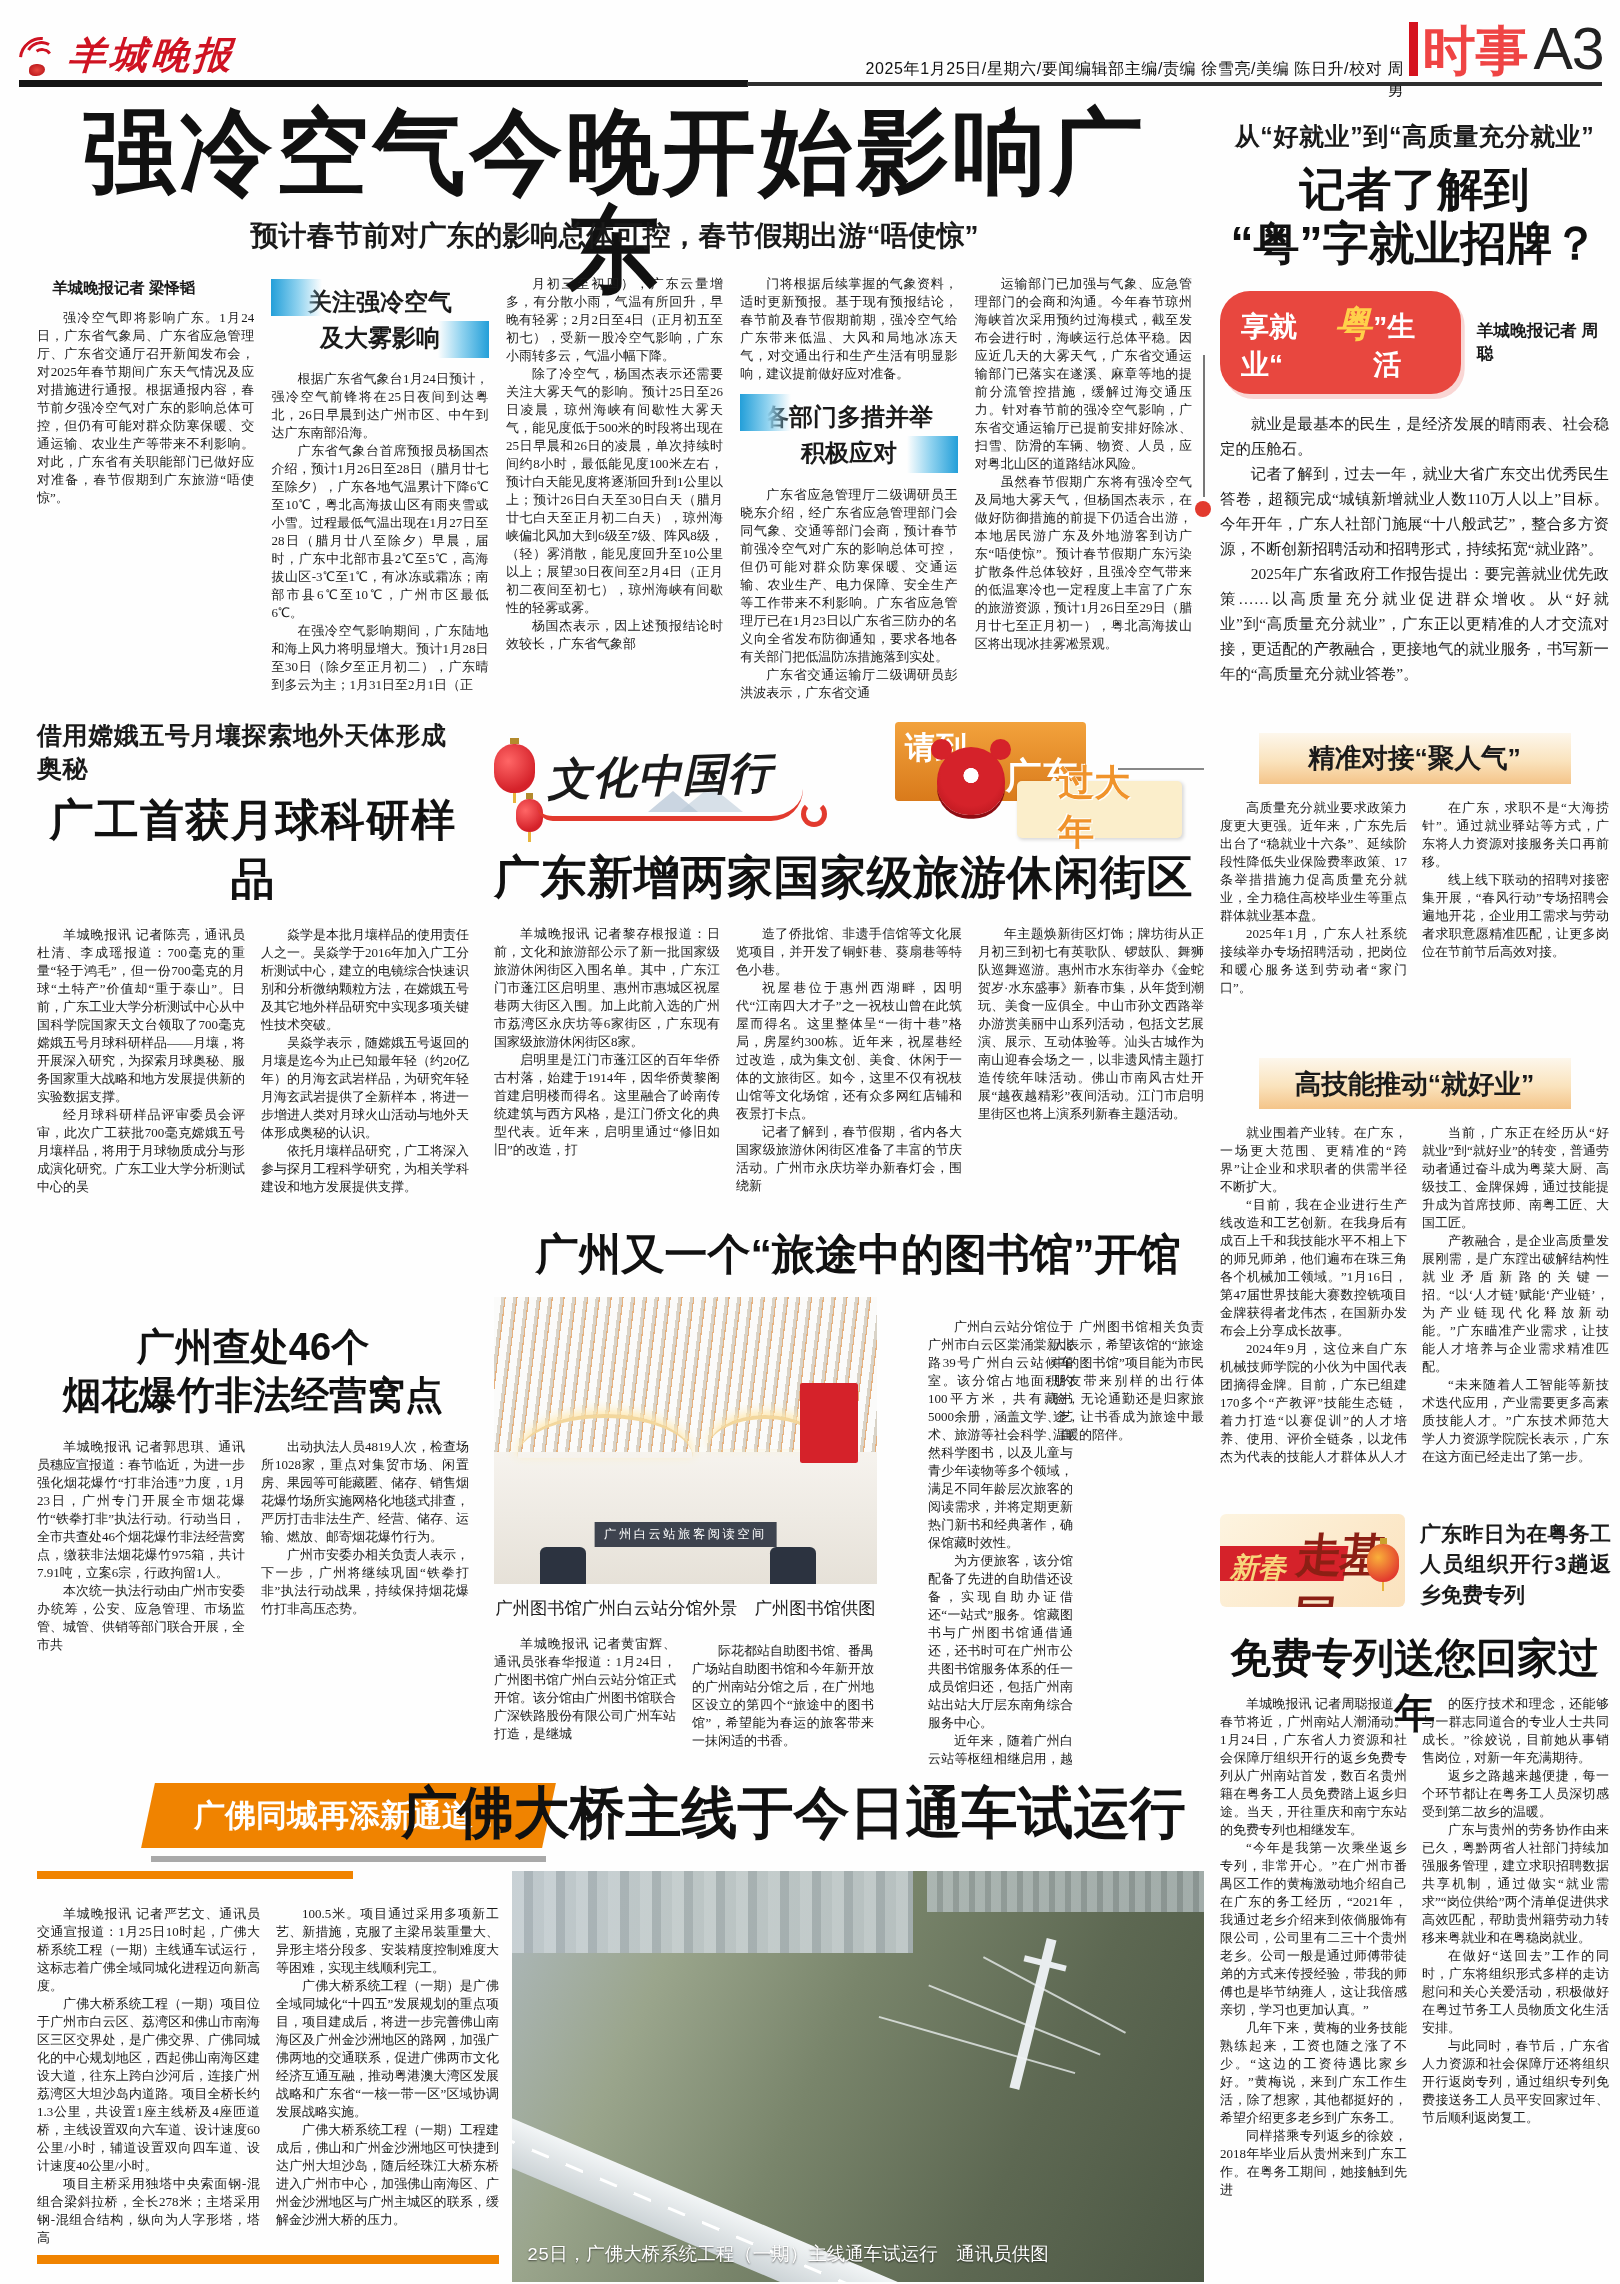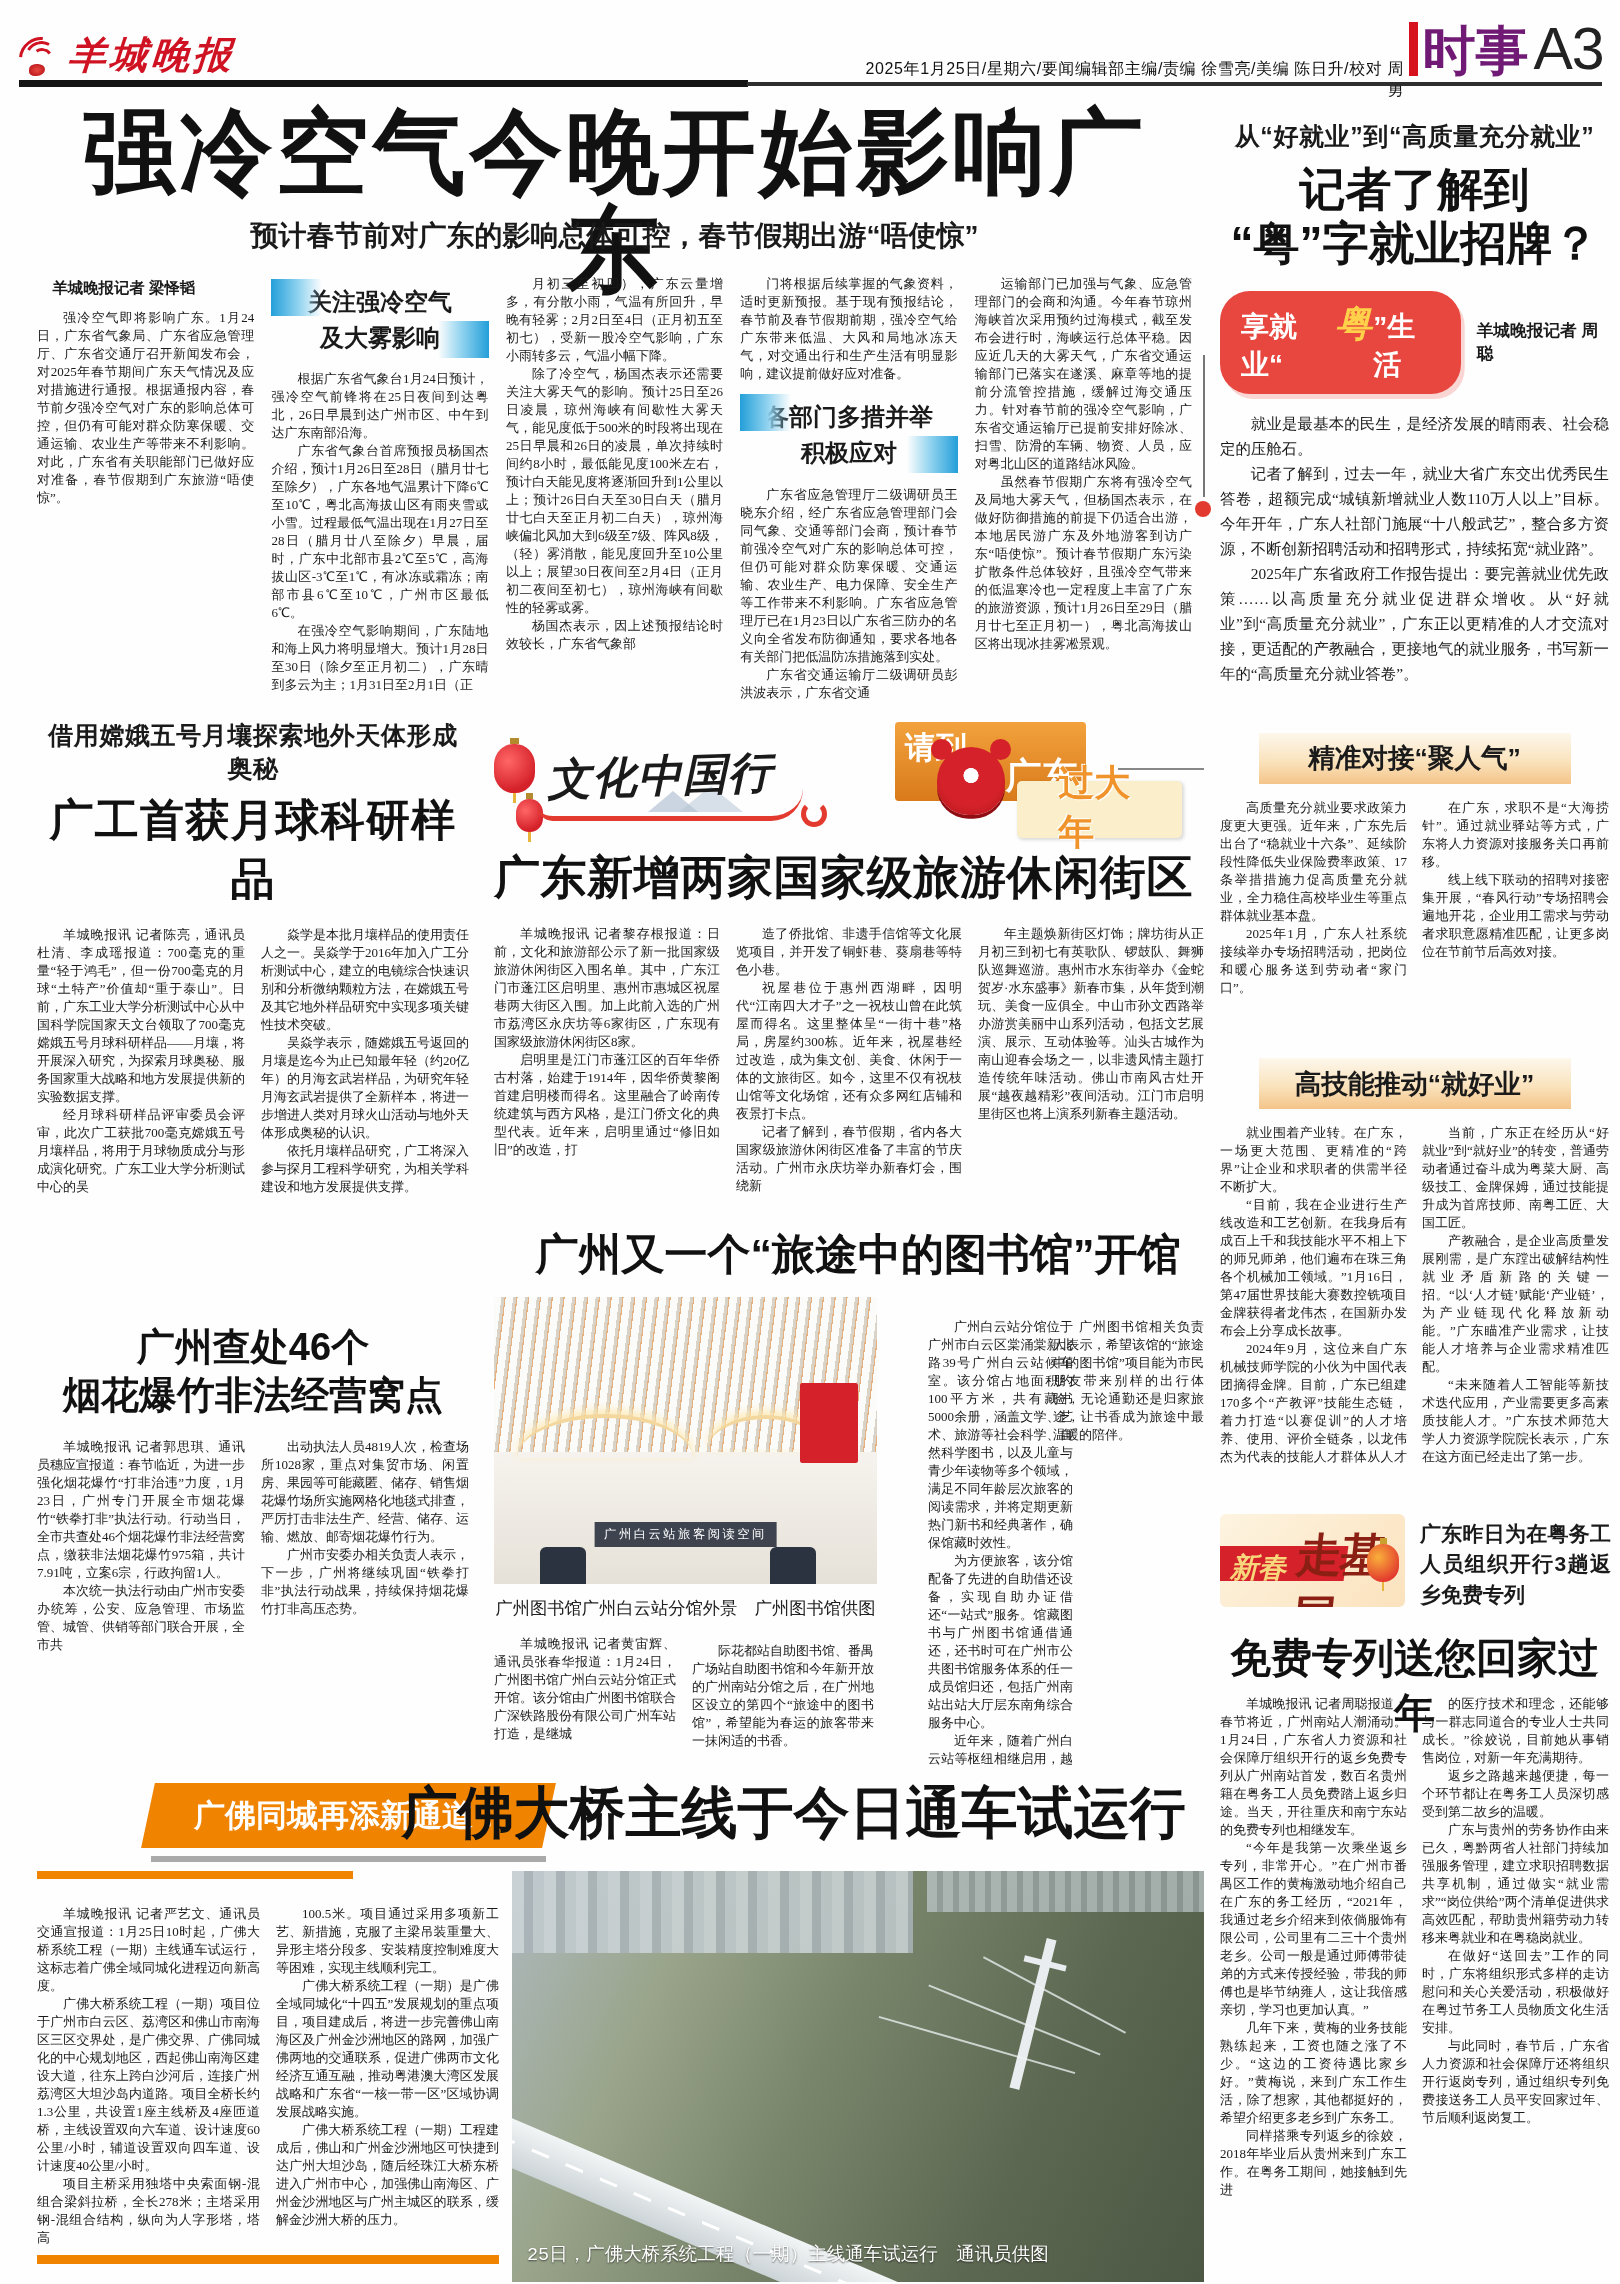--- a/index.html
+++ b/index.html
@@ -13,21 +13,21 @@
   .swoosh .a1{width:38px;height:38px;left:0;top:2.5px;transform:rotate(-40deg);}
   .swoosh .a2{width:27px;height:27px;left:6.2px;top:7.4px;transform:rotate(-15deg);}
   .swoosh .a3{width:16px;height:16px;left:12.3px;top:13.6px;transform:rotate(10deg);border-width:3.1px;}
   .swoosh .dot{position:absolute;left:10px;bottom:1.2px;width:16px;height:12.3px;background:radial-gradient(#e8473f,#b00e14);border-radius:50% 50% 60% 40%;}
   .brand-name{font-size:38px;font-weight:900;color:#cf1322;font-style:italic;letter-spacing:3.7px;
               font-family:"DejaVu Serif",serif;transform:skewX(-4deg);}
   .dateline{left:861px;top:59px;width:543px;text-align:right;font-size:16px;letter-spacing:0.6px;color:#111;
             font-family:"Liberation Sans",sans-serif;}
   .sect{left:1409px;top:22px;display:flex;align-items:flex-end;gap:5px;}
   .sect-bar{width:8.6px;height:54px;background:#d5121e;}
-  .sect-name{font-size:53px;line-height:.95;font-weight:900;color:#701a75;font-family:"Liberation Sans",sans-serif;}
+  .sect-name{font-size:53px;line-height:.95;font-weight:900;color:#ef4444;font-family:"Liberation Sans",sans-serif;}
   .page-no{font-size:59px;line-height:.9;font-weight:300;color:#222;font-family:"Liberation Sans",sans-serif;letter-spacing:-1.2px;}
   .rule-a{left:18.5px;top:80px;width:729px;height:6.8px;background:#141414;}
   .rule-b{left:747px;top:82px;width:855px;height:3.7px;background:#2e2e2e;}
 
   
   .kicker{font-family:"Liberation Sans",sans-serif;font-weight:700;}
   .headline{font-family:"Liberation Sans",sans-serif;font-weight:900;color:#111;}
   .colrow{display:flex;justify-content:space-between;}
   .col{font-size:13px;line-height:18px;text-align:justify;overflow:hidden;}
   .col p{margin:0;text-indent:2em;}
@@ -171,21 +171,21 @@
   </div>
   <div class="col" style="flex:1;">
     <div>
         <p>运输部门已加强与气象、应急管理部门的会商和沟通。今年春节琼州海峡首次采用预约过海模式，截至发布会进行时，海峡运行总体平稳。因应近几天的大雾天气，广东省交通运输部门已落实在遂溪、麻章等地的提前分流管控措施，缓解过海交通压力。针对春节前的强冷空气影响，广东省交通运输厅已提前安排好除冰、扫雪、防滑的车辆、物资、人员，应对粤北山区的道路结冰风险。</p>
         <p>虽然春节假期广东将有强冷空气及局地大雾天气，但杨国杰表示，在做好防御措施的前提下仍适合出游，本地居民游广东及外地游客到访广东“唔使惊”。预计春节假期广东污染扩散条件总体较好，且强冷空气带来的低温寒冷也一定程度上丰富了广东的旅游资源，预计1月26日至29日（腊月廿七至正月初一），粤北高海拔山区将出现冰挂雾凇景观。</p>
       </div>
   </div>
 </div>
 
 <div class="abs" style="left:37px;top:719px;width:432px;">
-  <div class="kicker" style="font-size:25px;text-align:center;letter-spacing:0.6px;">借用嫦娥五号月壤探索地外天体形成奥秘</div>
+  <div class="kicker" style="font-size:25px;letter-spacing:0.6px;">借用嫦娥五号月壤探索地外天体形成奥秘</div>
   <div class="headline" style="font-size:44px;text-align:center;margin-top:6.2px;letter-spacing:1.2px;">广工首获月球科研样品</div>
   <div class="colrow" style="gap:16px;margin-top:17.3px;height:451px;">
     <div class="col" style="flex:1;">
         <p>羊城晚报讯 记者陈亮，通讯员杜清、李成瑶报道：700毫克的重量“轻于鸿毛”，但一份700毫克的月球“土特产”价值却“重于泰山”。日前，广东工业大学分析测试中心从中国科学院国家天文台领取了700毫克嫦娥五号月球科研样品——月壤，将开展深入研究，为探索月球奥秘、服务国家重大战略和地方发展提供新的实验数据支撑。</p>
         <p>经月球科研样品评审委员会评审，此次广工获批700毫克嫦娥五号月壤样品，将用于月球物质成分与形成演化研究。广东工业大学分析测试中心的吴</p>
       </div>
     <div class="col" style="flex:1;">
         <p>焱学是本批月壤样品的使用责任人之一。吴焱学于2016年加入广工分析测试中心，建立的电镜综合快速识别和分析微纳颗粒方法，在嫦娥五号及其它地外样品研究中实现多项关键性技术突破。</p>
         <p>吴焱学表示，随嫦娥五号返回的月壤是迄今为止已知最年轻（约20亿年）的月海玄武岩样品，为研究年轻月海玄武岩提供了全新样本，将进一步增进人类对月球火山活动与地外天体形成奥秘的认识。</p>
         <p>依托月壤样品研究，广工将深入参与探月工程科学研究，为相关学科建设和地方发展提供支撑。</p>

